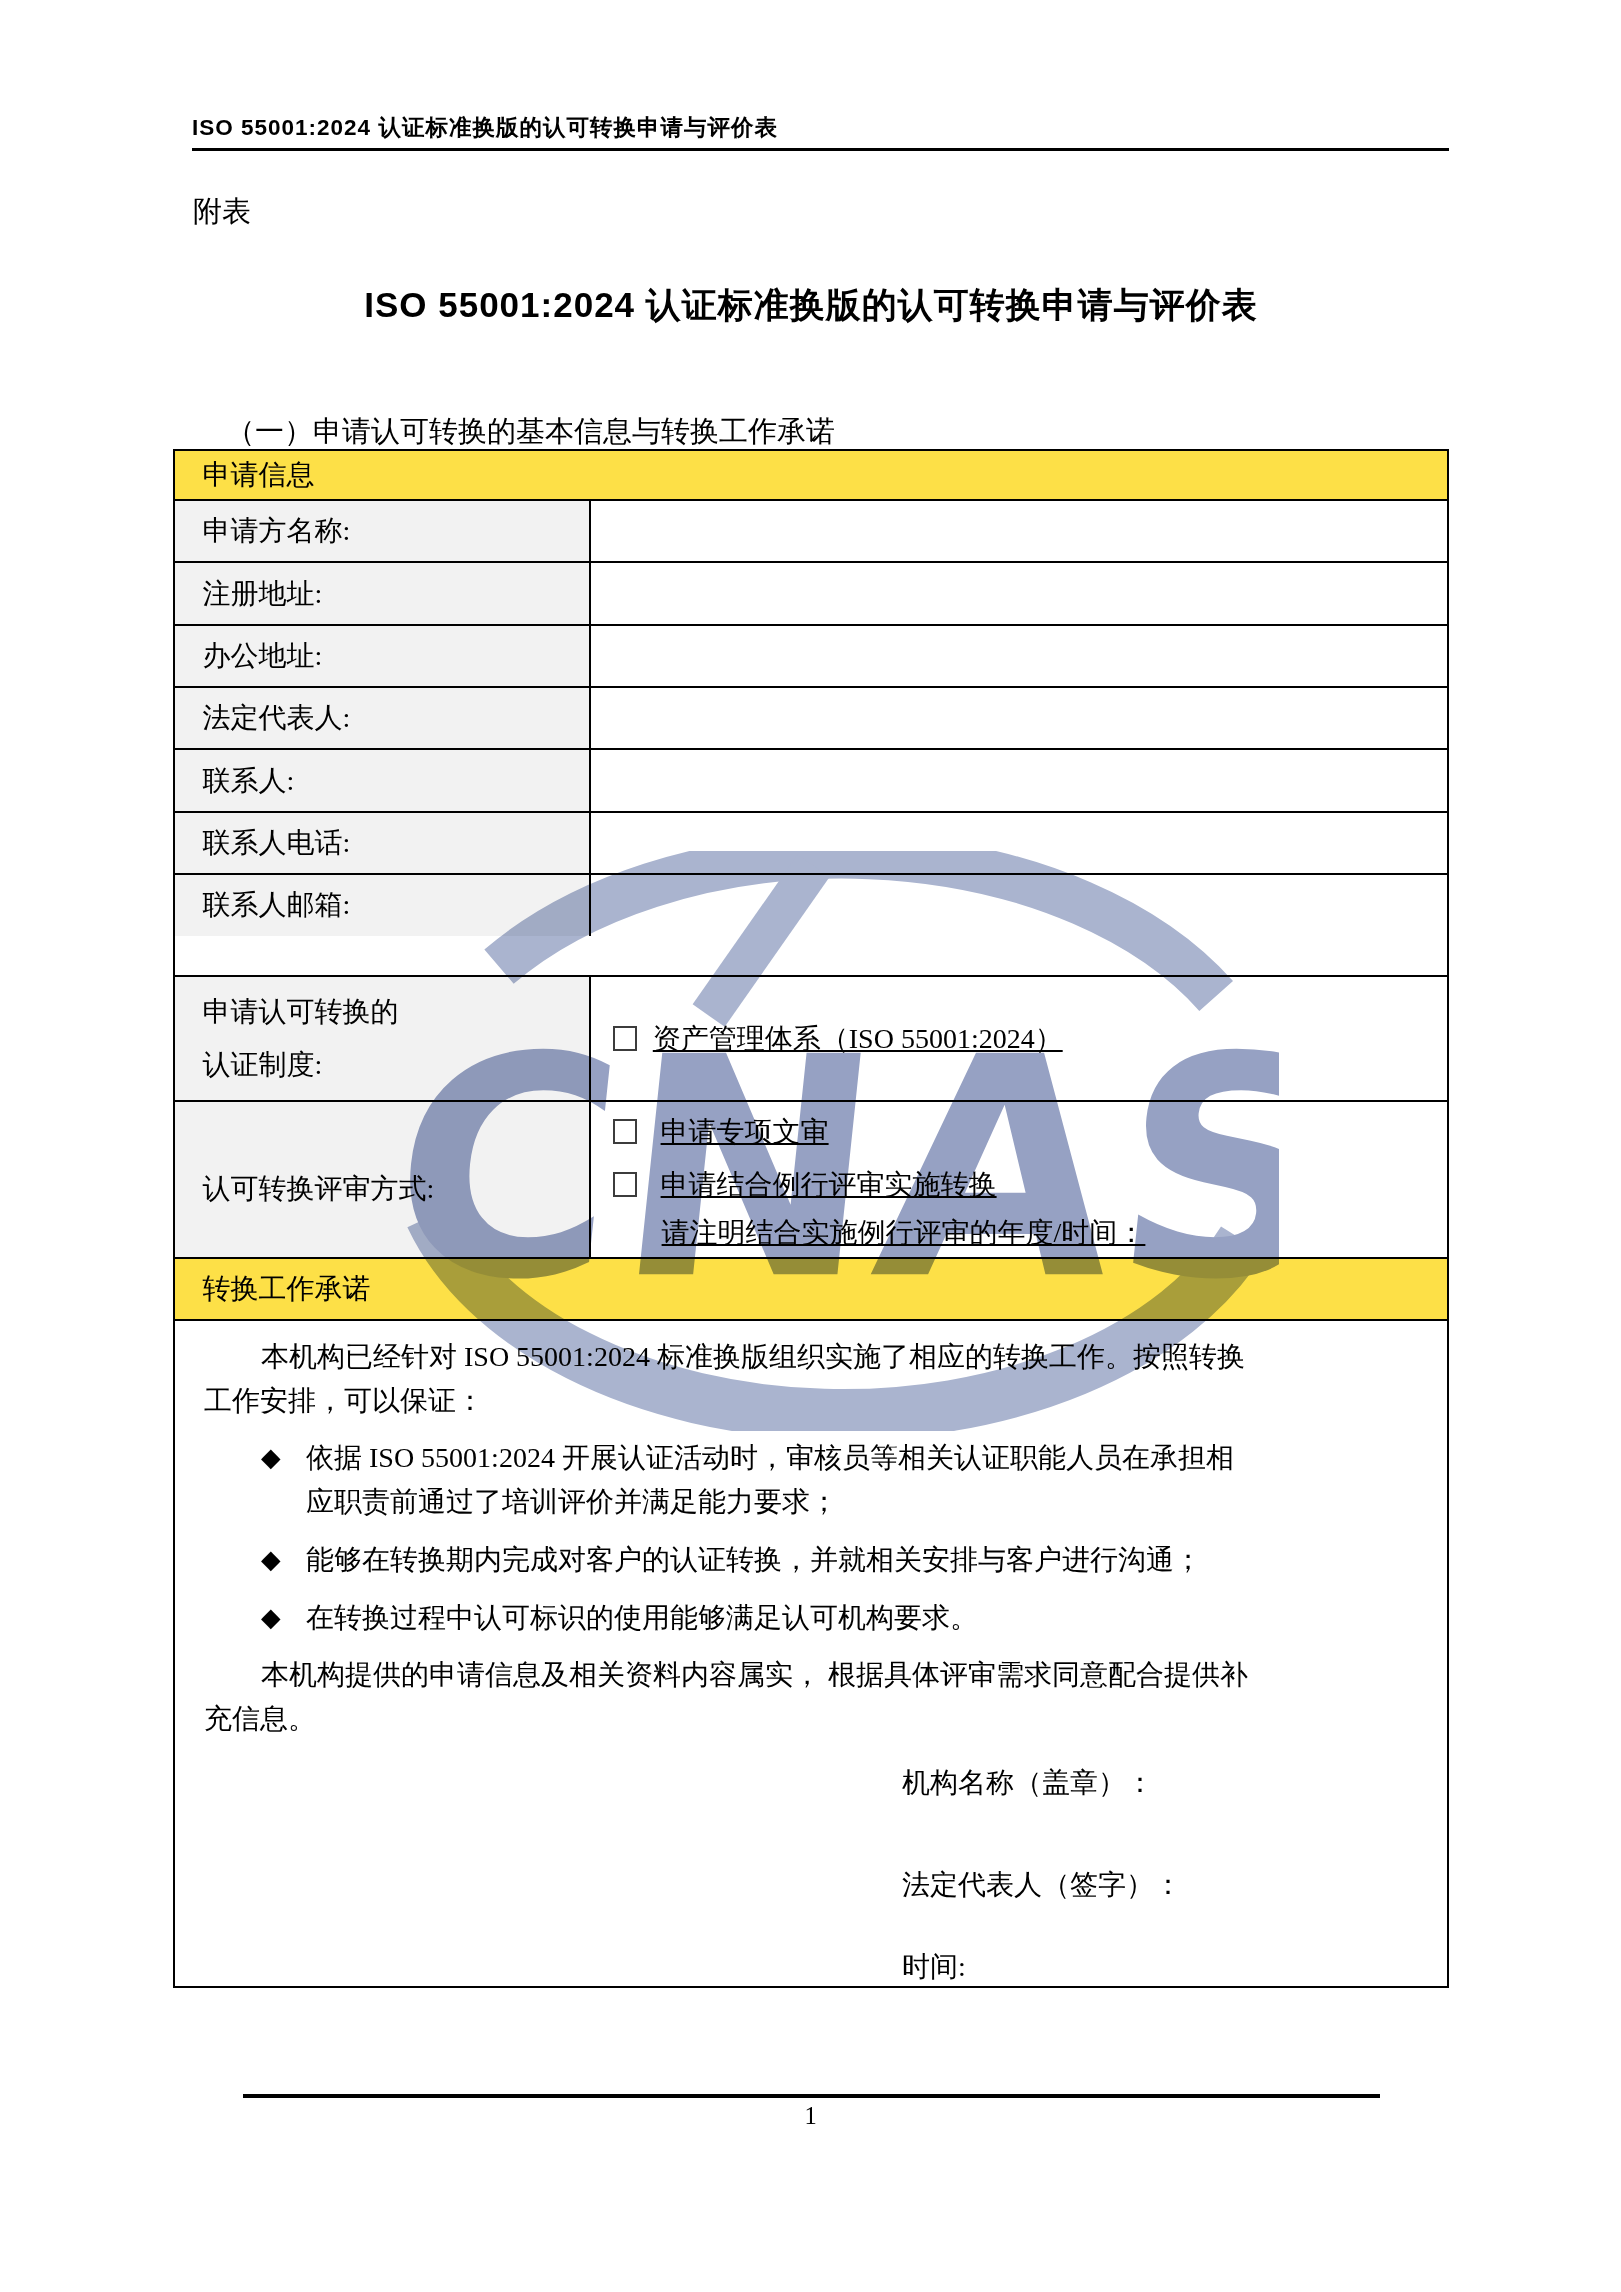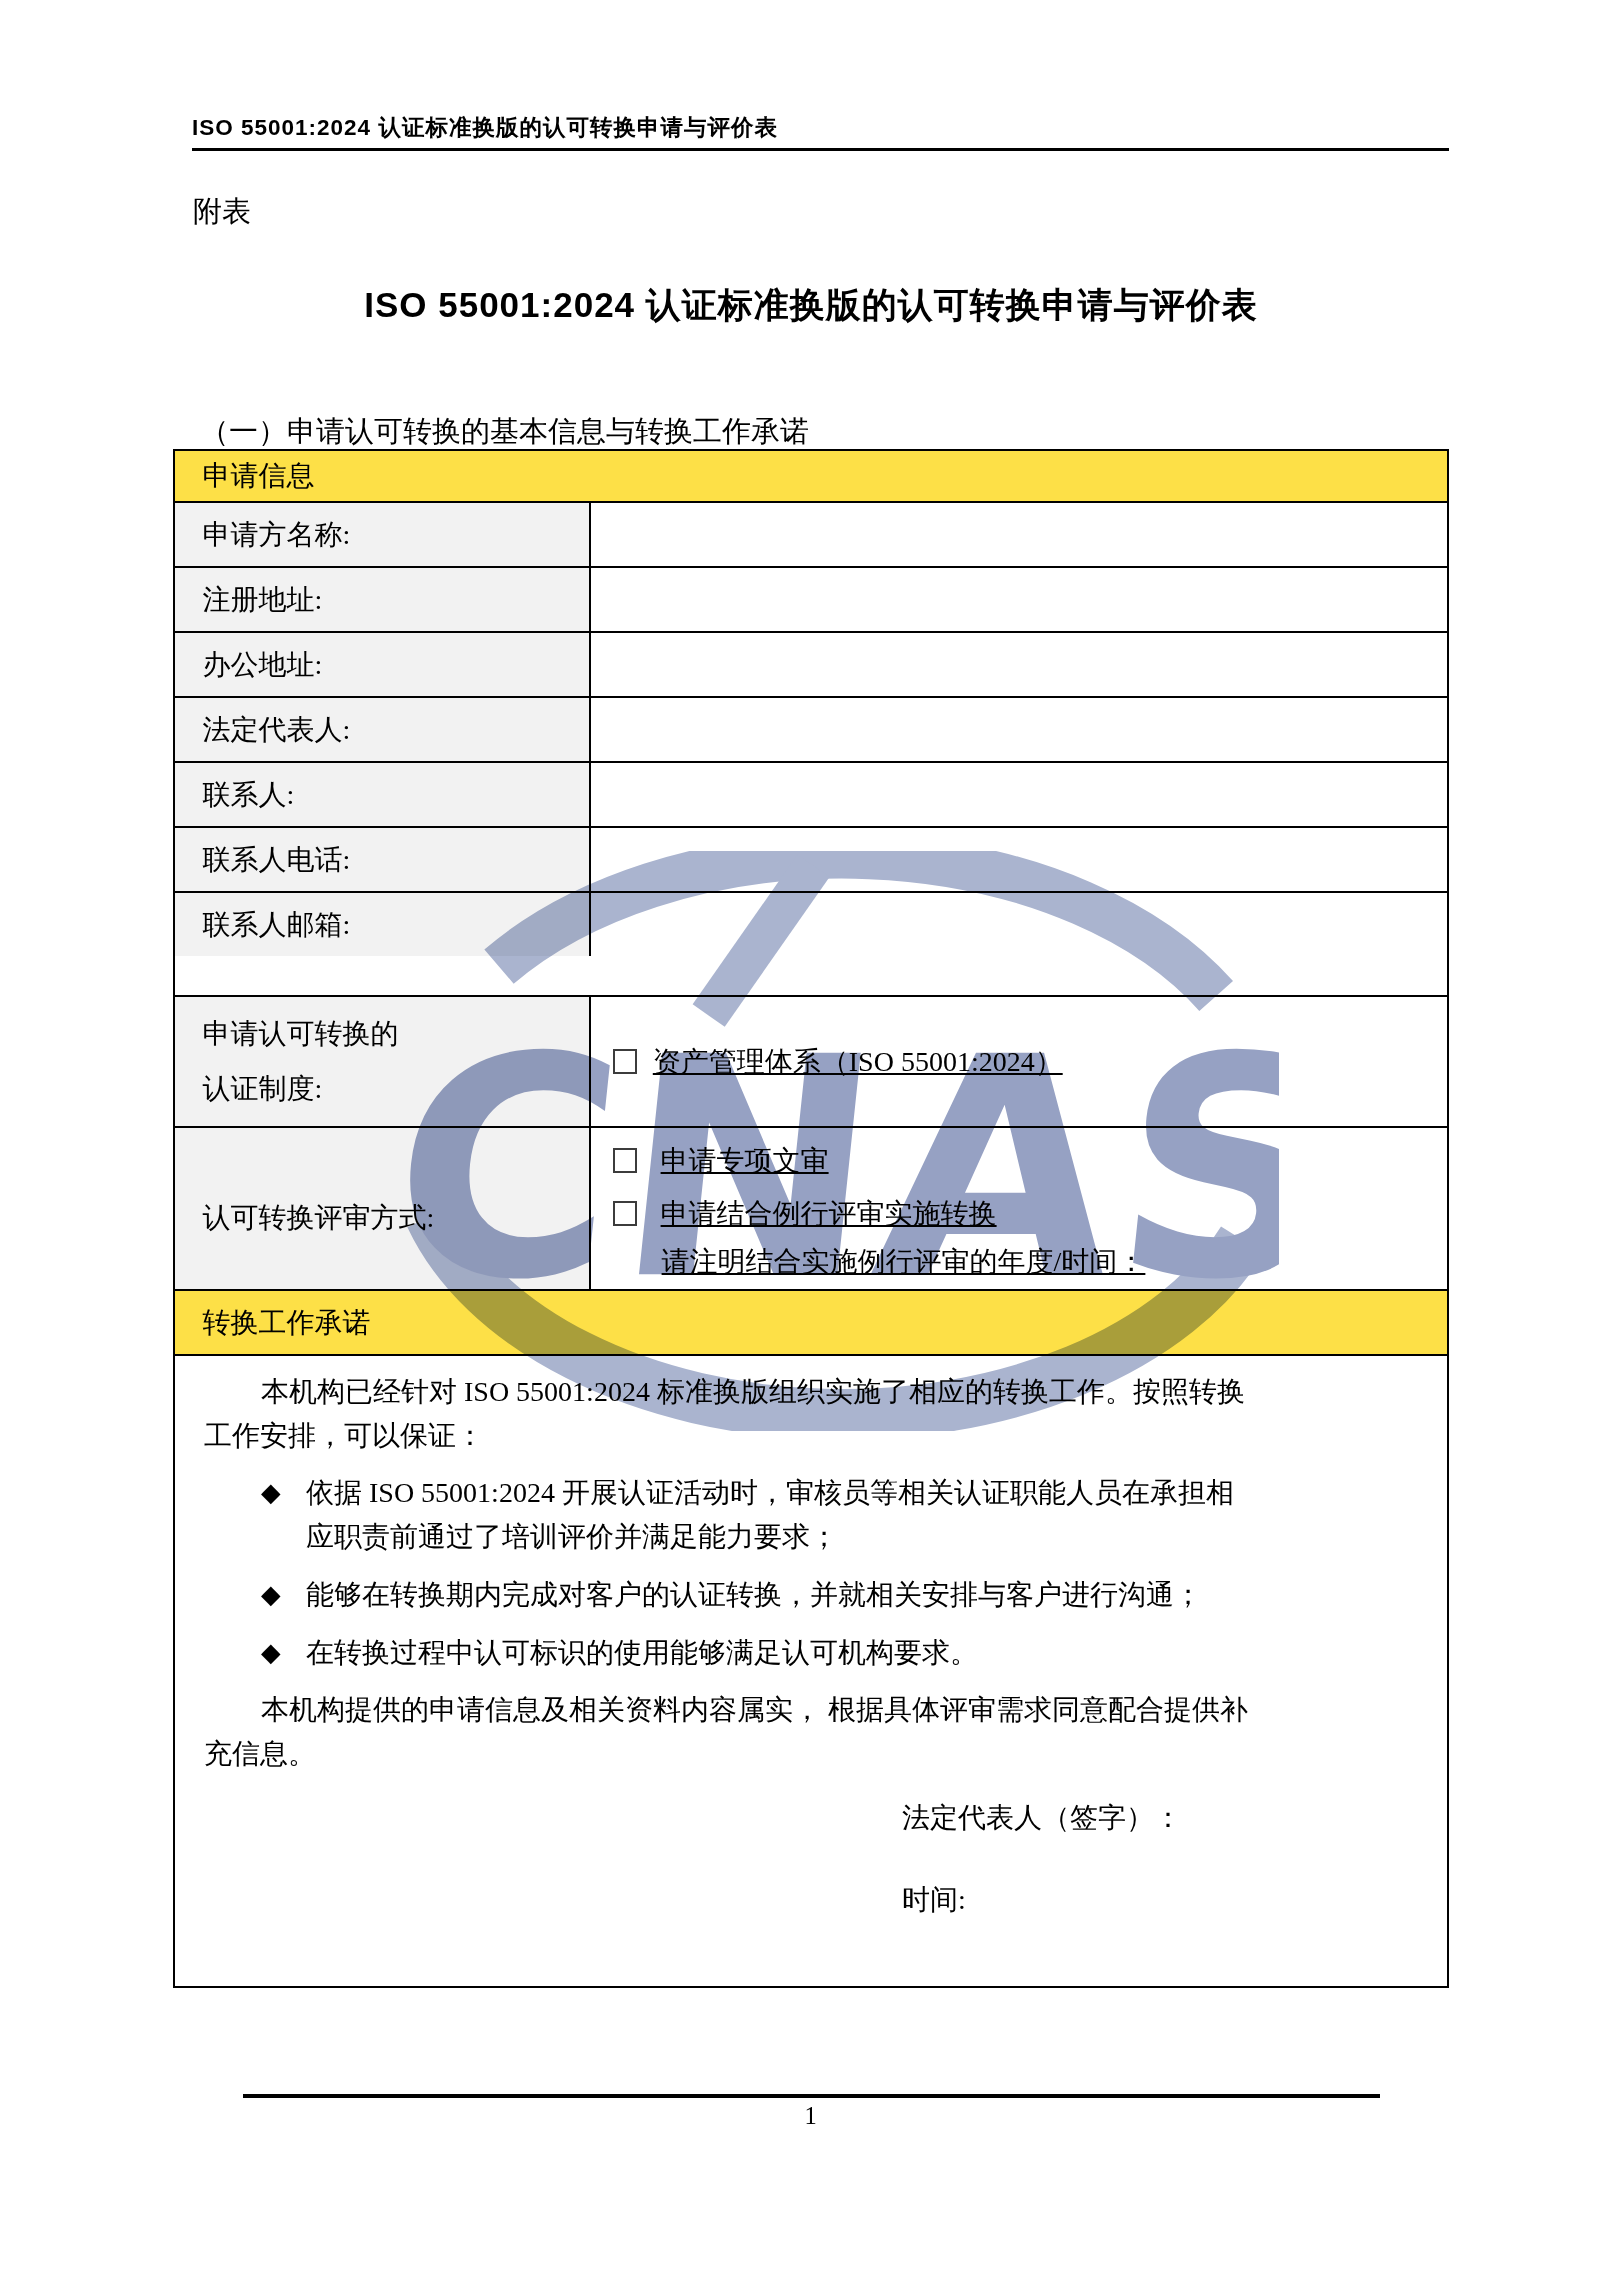--- a/index.html
+++ b/index.html
@@ -23,21 +23,21 @@
   }
   .attach-label {
     position:absolute; left:193px; top:192px; font-size:29px;
   }
   .doc-title {
     position:absolute; left:173px; top:282px; width:1276px;
     text-align:center; font-family:"Liberation Sans","DejaVu Sans",sans-serif;
     font-weight:700; font-size:35px; letter-spacing:1px;
   }
   .section-heading {
-    position:absolute; left:200px; top:412px; font-size:29px;
+    position:absolute; left:226px; top:412px; font-size:29px;
   }
   
   .form-table {
     position:absolute; left:173px; top:449px; width:1276px; height:1539px;
     border:2px solid #000;
     display:flex; flex-direction:column;
     font-size:28px;
   }
   .t-row { display:flex; flex-direction:row; border-top:2px solid #000; }
   .t-row:first-child { border-top:none; }
@@ -238,20 +238,21 @@
             <div>在转换过程中认可标识的使用能够满足认可机构要求。</div>
           </div>
         </div>
 
         <div class="para para2">
           <div class="first">本机构提供的申请信息及相关资料内容属实， 根据具体评审需求同意配合提供补</div>
           <div>充信息。</div>
         </div>
 
         <div class="sig-block">
+          <div class="sig-line">机构名称（盖章）：</div>
           <div class="sig-line g1">法定代表人（签字）：</div>
           <div class="sig-line g2">时间:</div>
         </div>
 
       </div>
     </div>
 
   </div>
 
   <svg class="watermark" viewBox="0 0 900 592" xmlns="http://www.w3.org/2000/svg">

